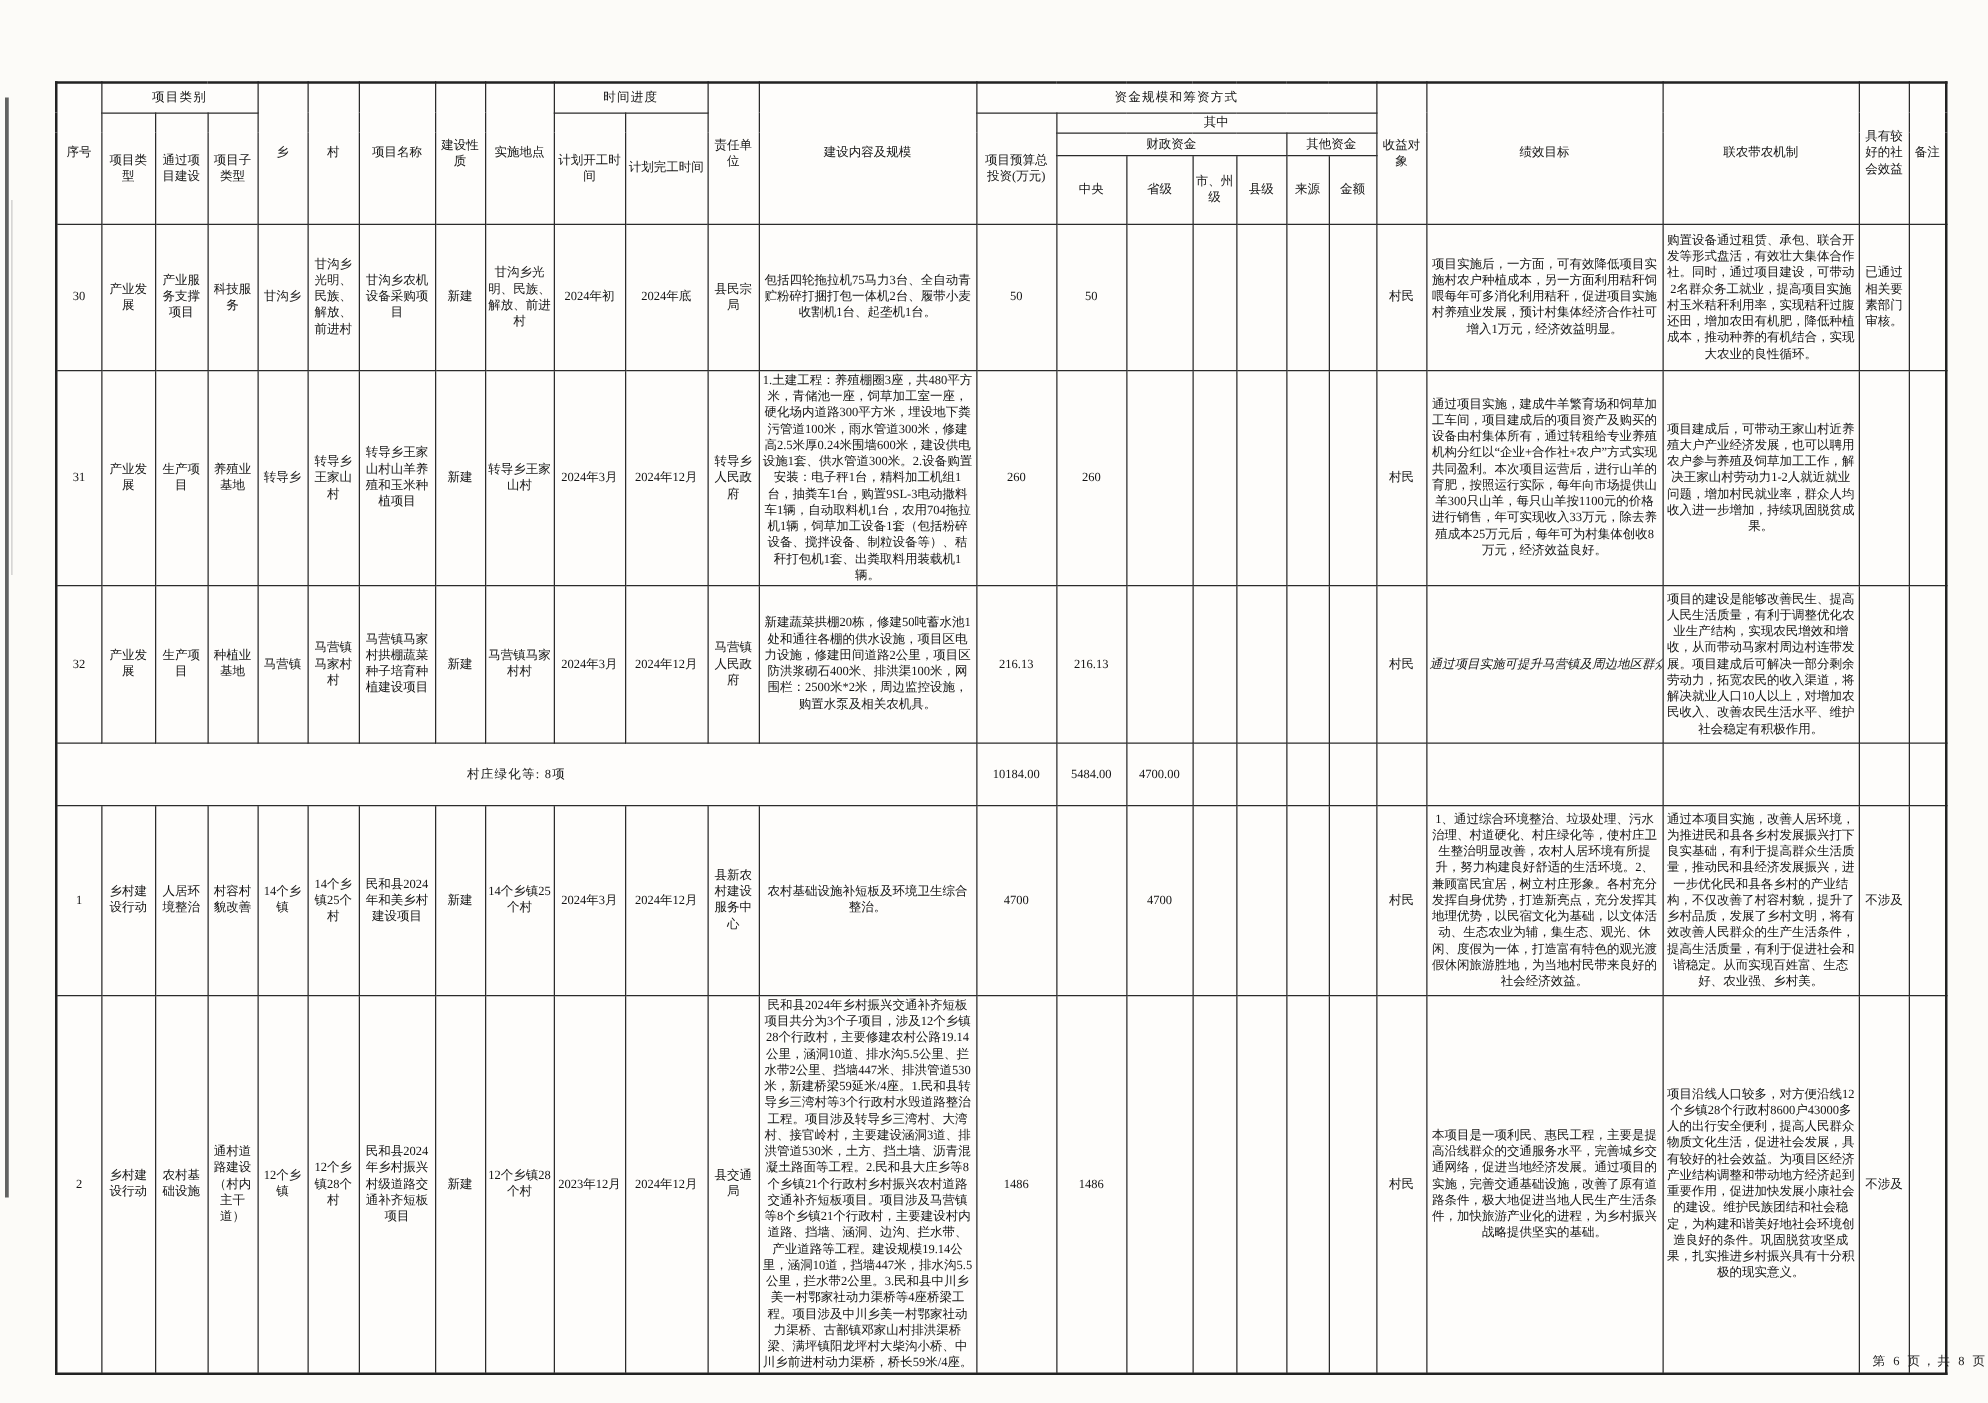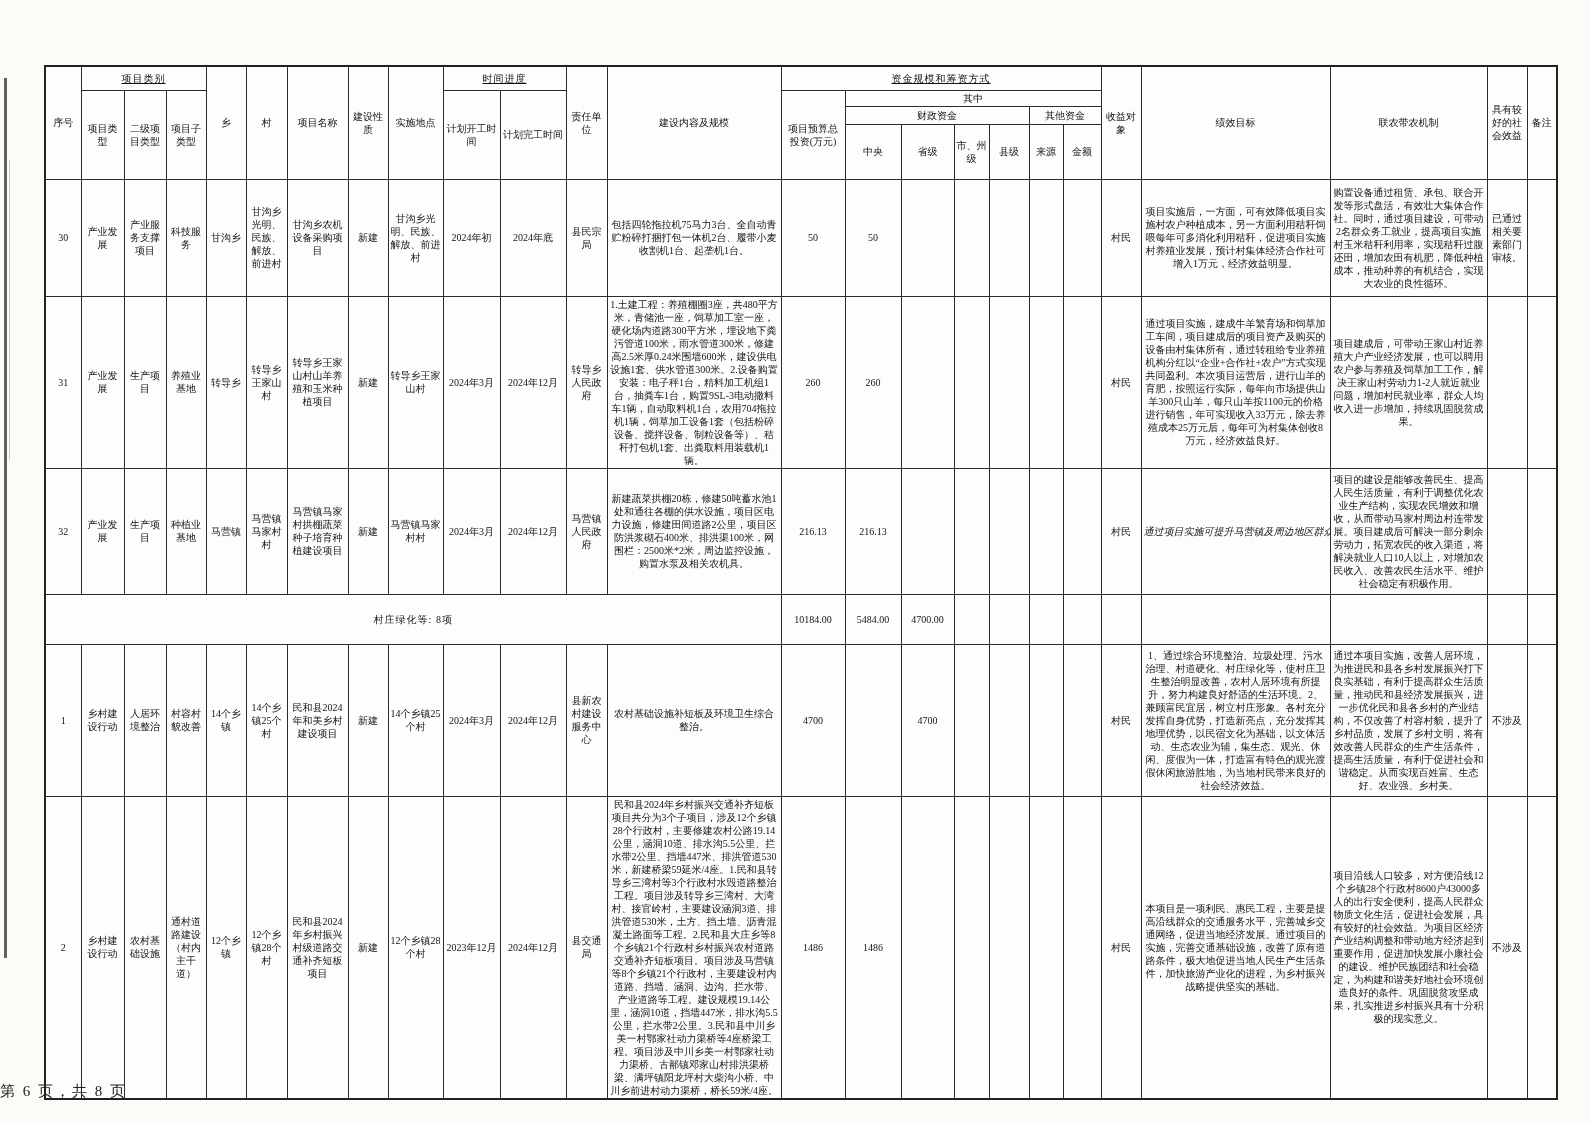--- a/index.html
+++ b/index.html
@@ -20,30 +20,30 @@
   table.plan td,table.plan th{
     border:1px solid #2b2b2b;
     font-weight:normal;
     text-align:center;vertical-align:middle;
     padding:1px 2px;
     font-size:10px;line-height:1.3;
     word-break:break-all;
     overflow:hidden;
   }
   table.plan{border:2px solid #222;}
-  th.grp{font-size:10.5px;letter-spacing:1px;text-decoration:underline;}
+  th.grp{font-size:10.5px;letter-spacing:1px;}
   td.txt{
     text-align:left;font-size:9.5px;line-height:1.22;padding:2px 3px;
   }
   td.num{font-size:10px;}
   td.clip{white-space:nowrap;text-align:left;padding-left:3px;font-style:italic;}
   td.section-label{font-size:10.5px;letter-spacing:1px;}
   .footer{
     position:absolute;left:0;top:1082px;width:1590px;
-    text-align:left;font-size:15px;letter-spacing:2px;color:#222;
+    text-align:right;font-size:10px;letter-spacing:2px;color:#222;
   }
 </style>
 </head>
 <body>
 
 <div class="sheet">
   <div class="scan-edge"></div>
   <div class="scan-edge2"></div>
 
   <table class="plan">
@@ -89,21 +89,21 @@
       <th rowspan="4">建设内容及规模</th>
       <th colspan="7" class="grp">资金规模和筹资方式</th>
       <th rowspan="4">收益对象</th>
       <th rowspan="4">绩效目标</th>
       <th rowspan="4">联农带农机制</th>
       <th rowspan="4">具有较好的社会效益</th>
       <th rowspan="4">备注</th>
     </tr>
     <tr style="height:16px">
       <th rowspan="3">项目类型</th>
-      <th rowspan="3">二级项目类型</th>
+      <th rowspan="3">通过项目建设</th>
       <th rowspan="3">项目子类型</th>
       <th rowspan="3">计划开工时间</th>
       <th rowspan="3">计划完工时间</th>
       <th rowspan="3">项目预算总投资(万元)</th>
       <th colspan="6">其中</th>
     </tr>
     <tr style="height:18px">
       <th colspan="4">财政资金</th>
       <th colspan="2">其他资金</th>
     </tr>

